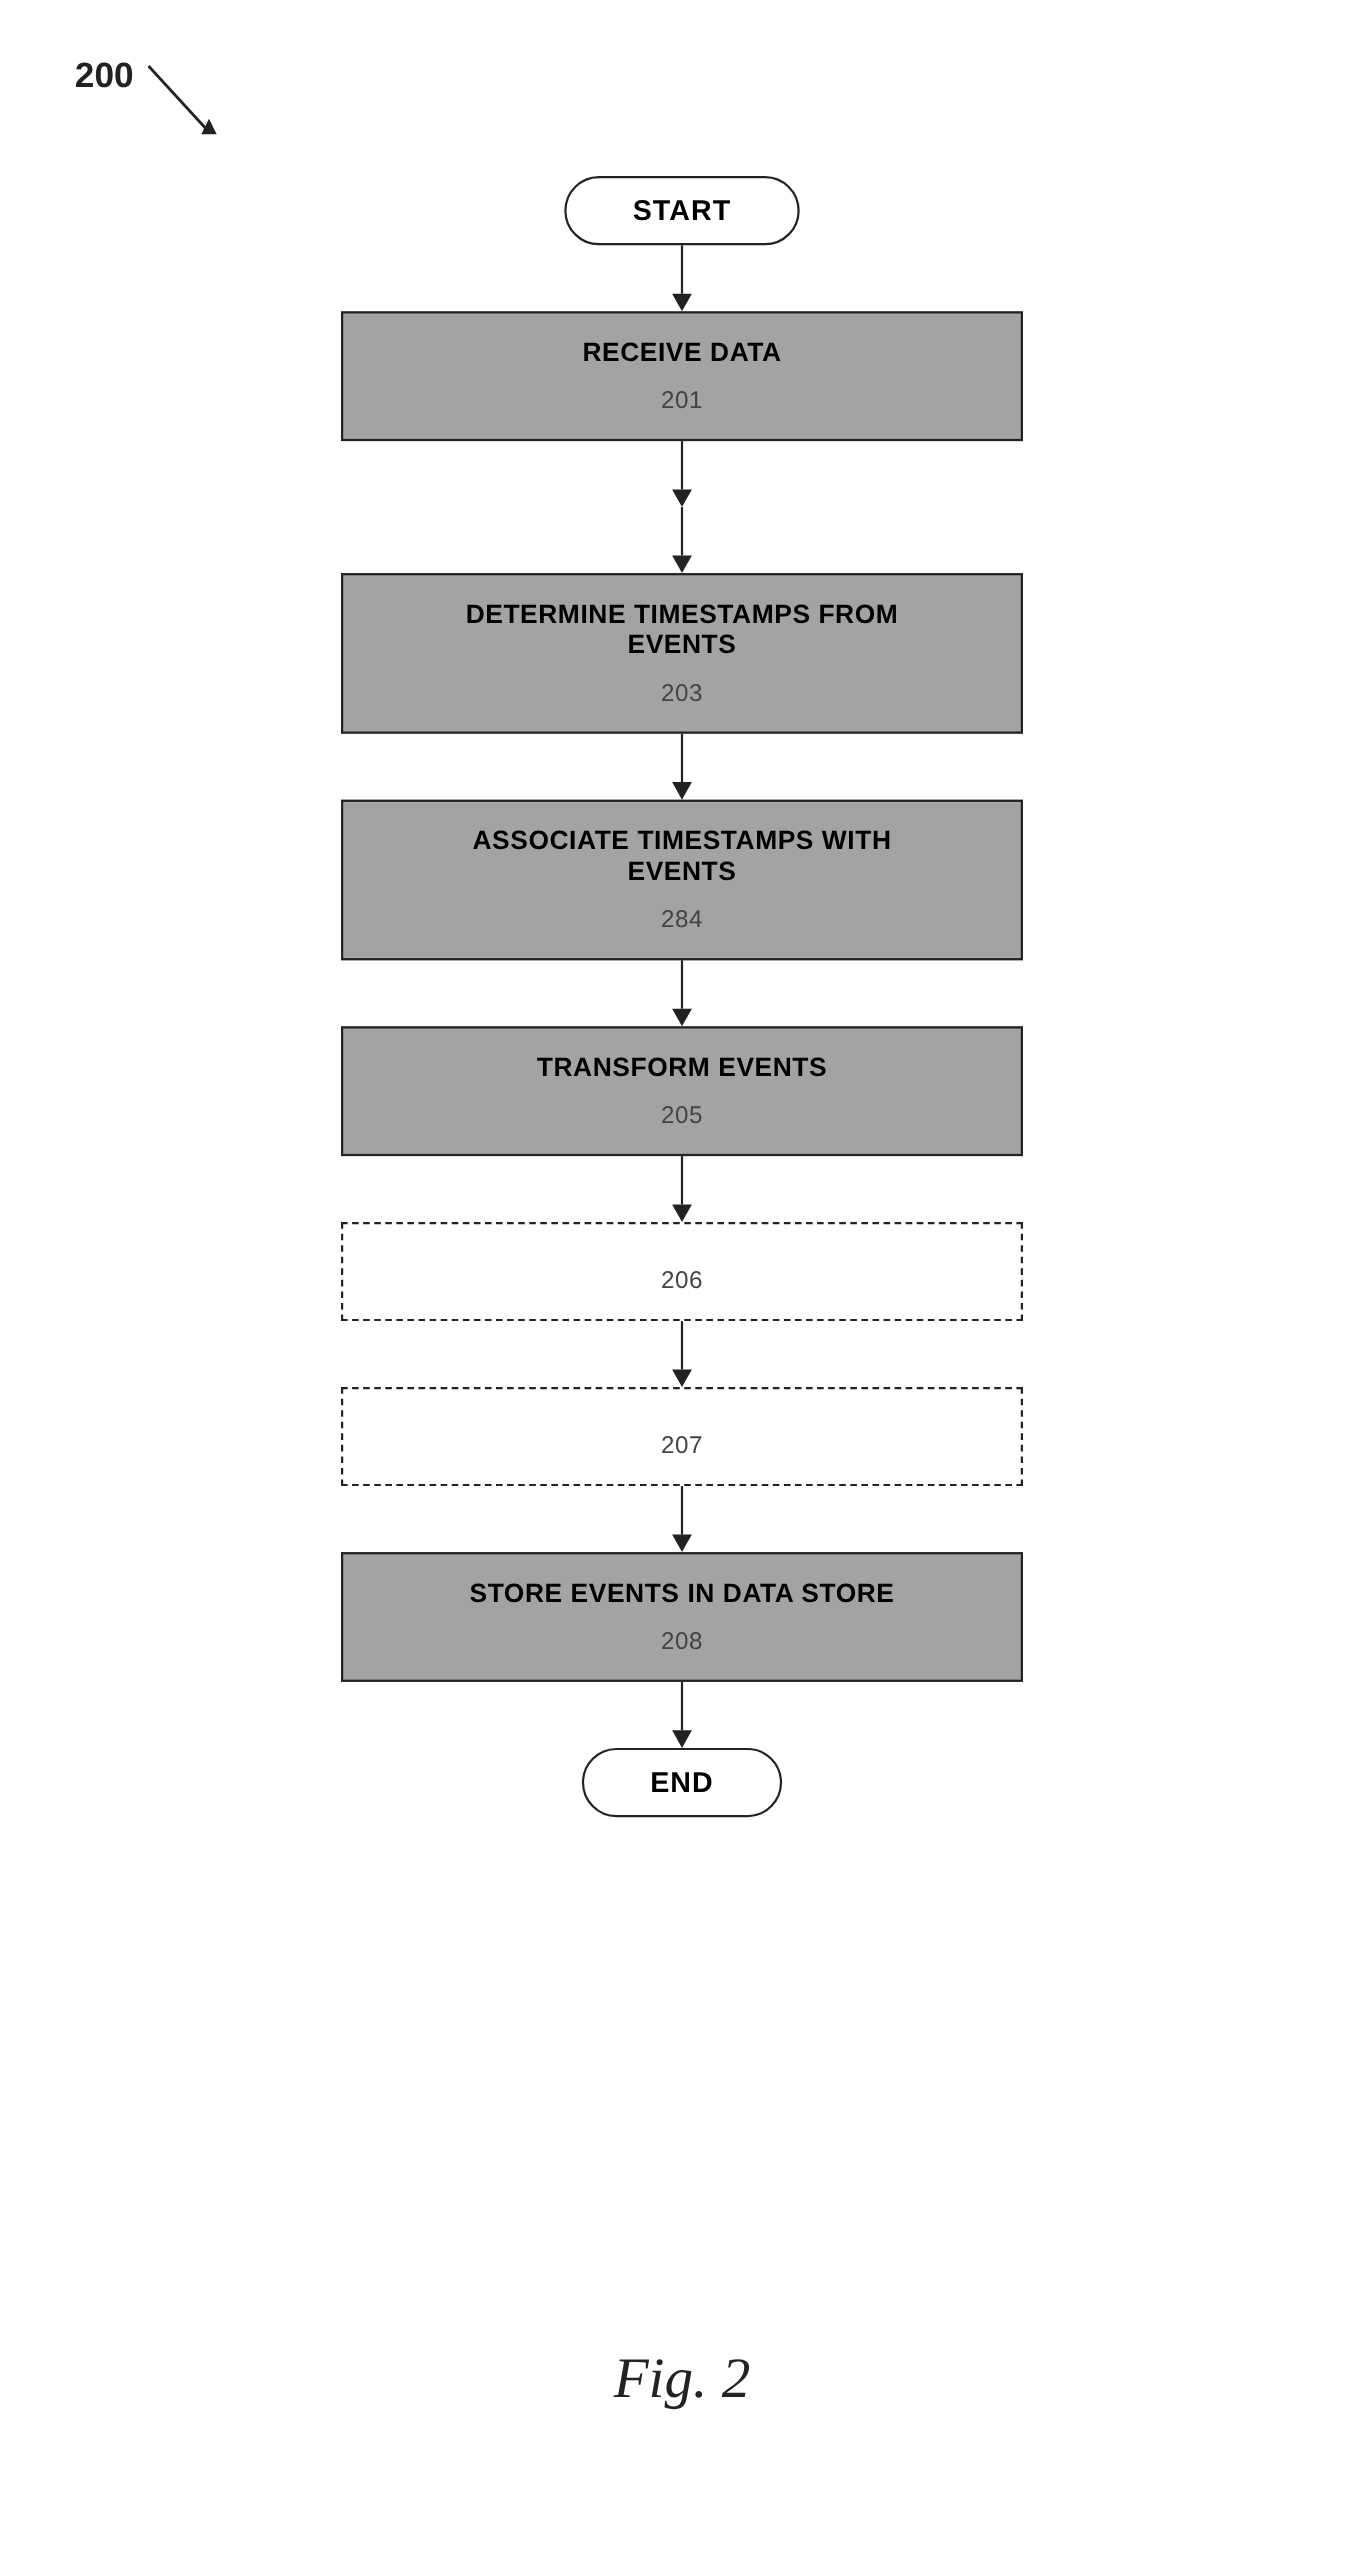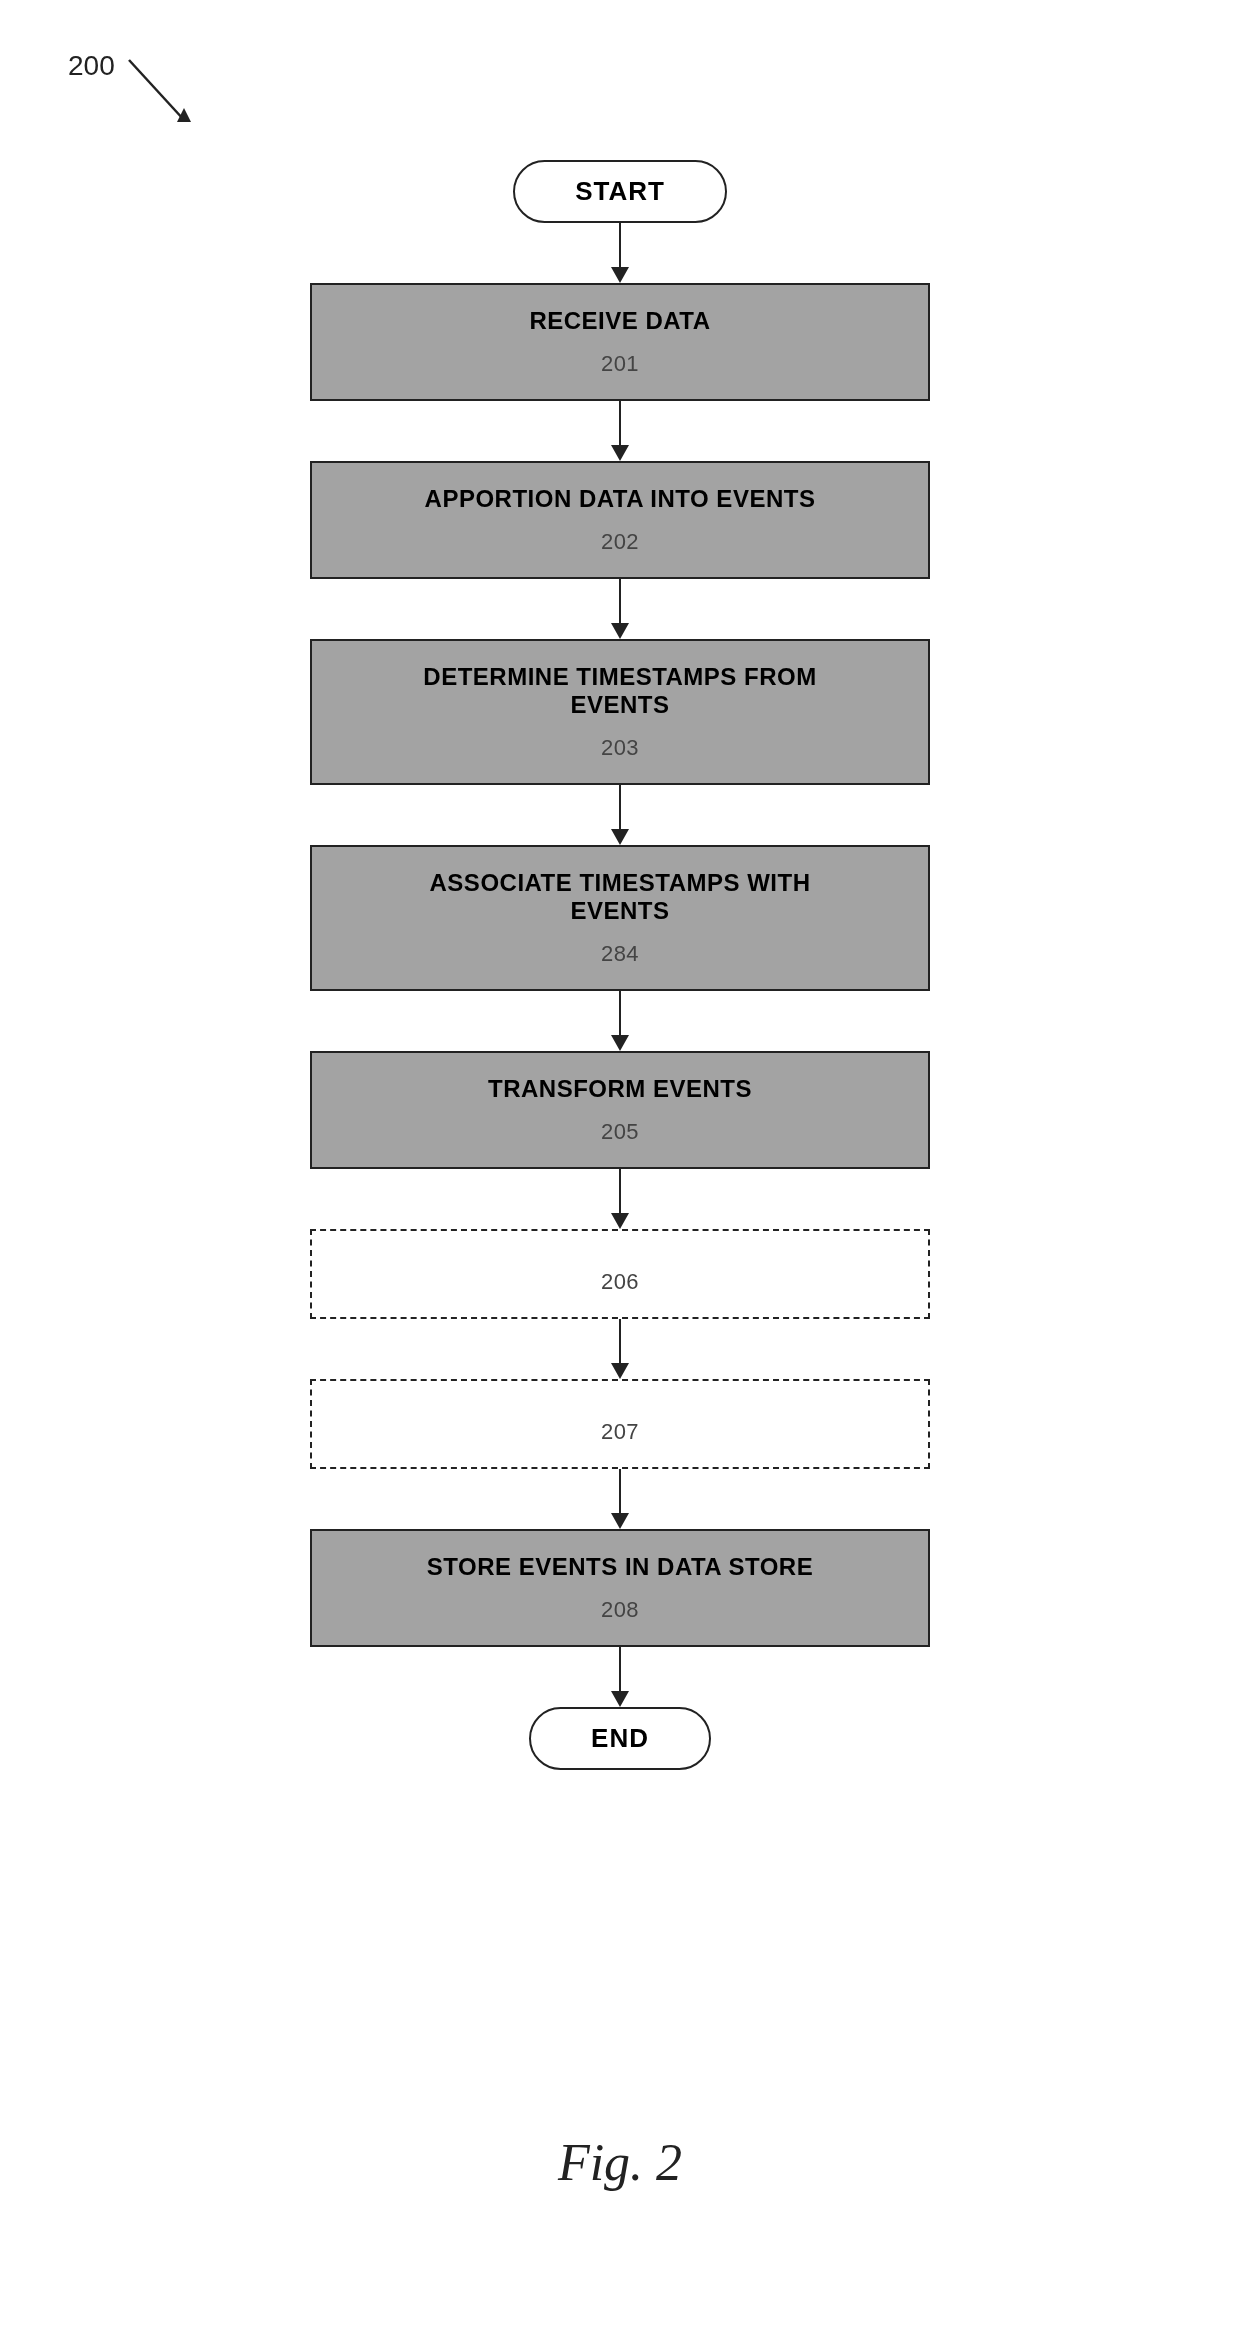--- a/index.html
+++ b/index.html
@@ -120,21 +120,21 @@
       color: #222;
       white-space: nowrap;
     }
   </style>
 </head>
 <body>
 
 <div class="diagram-container">
 
   <div style="position:absolute; top:50px; left:68px; display:flex; align-items:flex-start;">
-    <span style="font-size:28px; font-weight:normal; color:#222; margin-right:4px;">200</span>
+    <span style="font-size:32px; font-weight:bold; color:#222; margin-right:4px;">200</span>
     <svg width="90" height="90" viewBox="0 0 90 90">
       <line x1="10" y1="10" x2="65" y2="70" stroke="#222" stroke-width="2.5"></line>
       <polygon points="58,72 72,72 65,58" fill="#222"></polygon>
     </svg>
   </div>
 
   <div class="flowchart">
 
     <div class="node-wrapper">
       <div class="node-start-end">START</div>
@@ -150,26 +150,20 @@
         <div class="node-title">RECEIVE DATA</div>
         <div class="node-label">201</div>
       </div>
     </div>
 
     <div class="arrow-down">
       <div class="line"></div>
       <div class="arrowhead"></div>
     </div>
 
-    <div class="node-wrapper">
-      <div class="node-rect">
-        <div class="node-title">APPORTION DATA INTO EVENTS</div>
-        <div class="node-label">202</div>
-      </div>
-    </div>
 
     <div class="arrow-down">
       <div class="line"></div>
       <div class="arrowhead"></div>
     </div>
 
     <div class="node-wrapper">
       <div class="node-rect">
         <div class="node-title">DETERMINE TIMESTAMPS FROM<br>EVENTS</div>
         <div class="node-label">203</div>

